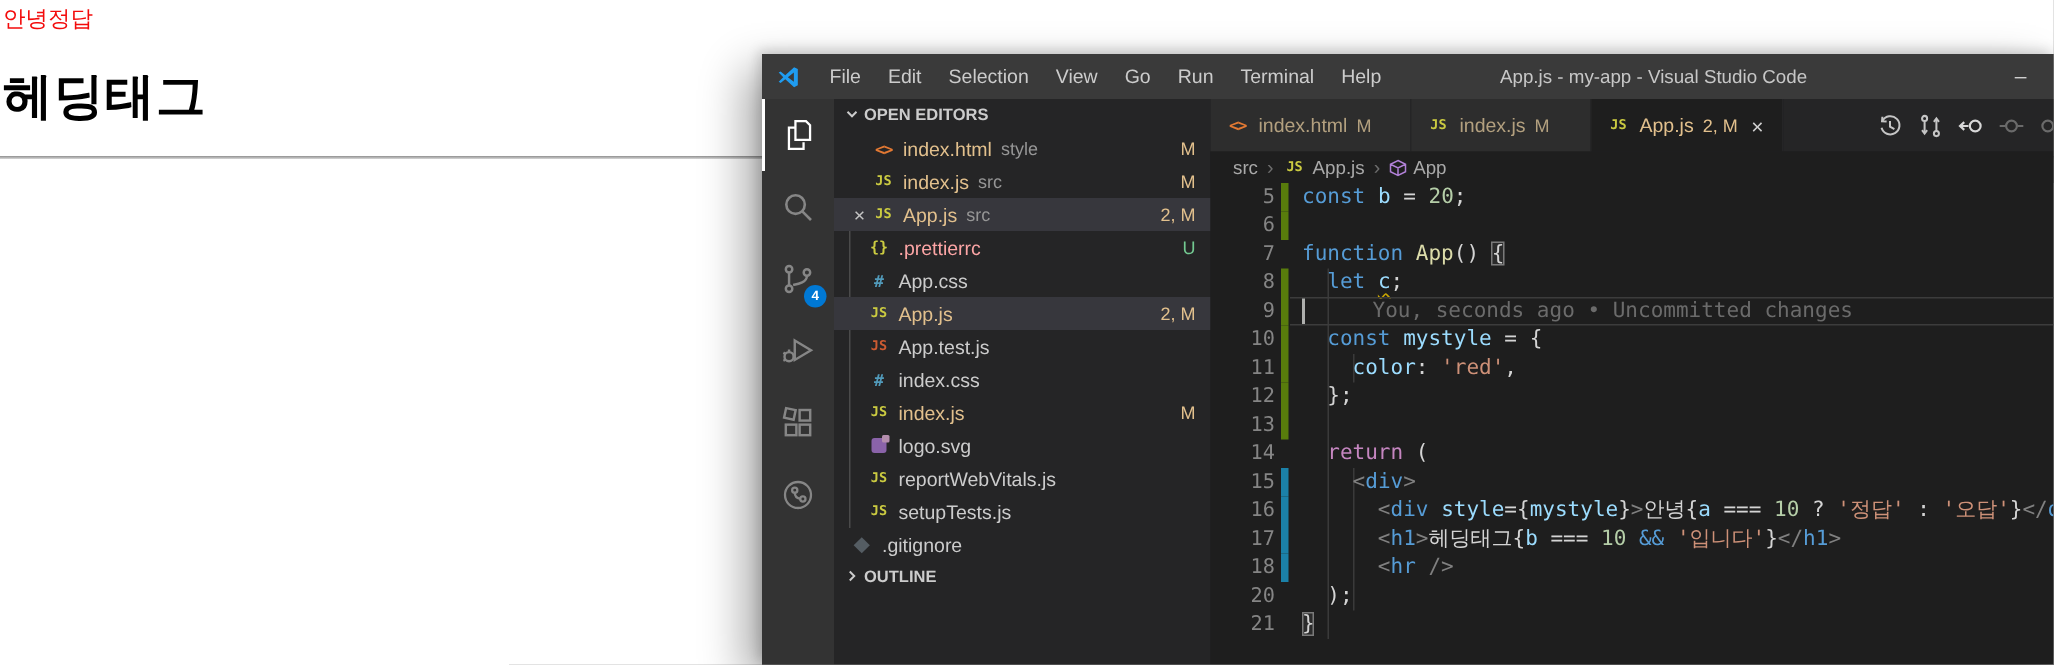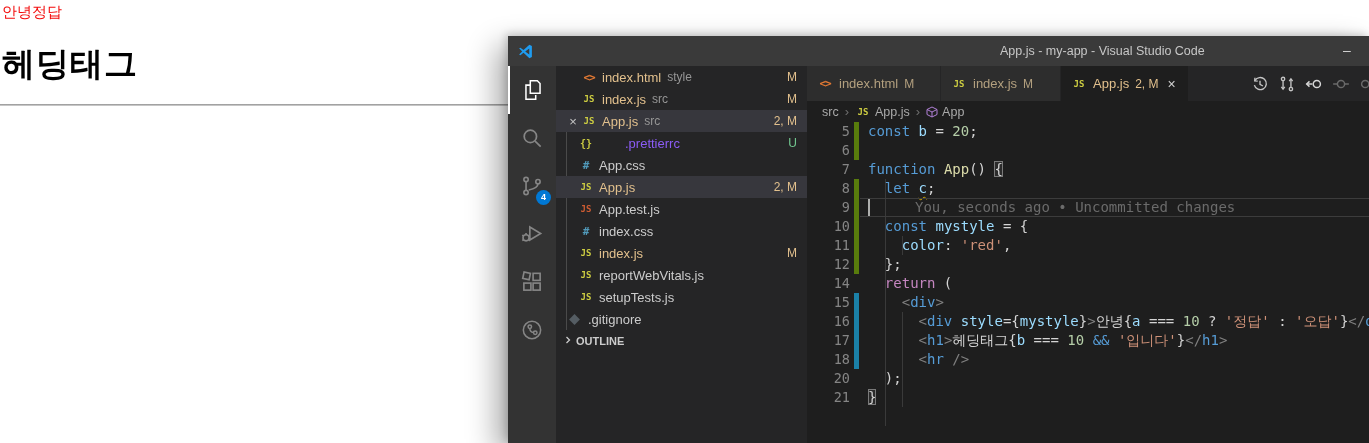--- a/index.html
+++ b/index.html
@@ -52,21 +52,21 @@
   .ficon.js { color:#cbcb41; }
   .ficon.jstest { color:#cc5b32; }
   .ficon.css { color:#519aba; font-size:11px; }
   .ficon.json { color:#cbcb41; font-size:10px; }
   .chip { width:10px; height:10px; margin:0 8px 0 3px; flex:none; position:relative; }
   .chip.svgimg { background:#8a63a9; border-radius:2px; }
   .chip.svgimg::after { content:""; position:absolute; right:-2px; top:-2px; width:5px; height:5px; background:#b48ead; border-radius:1px; }
   .chip.git { width:9px; height:9px; background:#555d63; transform:rotate(45deg) scale(.85); margin:0 9px 0 4px; }
   .fname { white-space:nowrap; }
   .fname.modified { color:#e2c08d; }
-  .fname.untracked { color:#8b5cf6;margin-left:26px; }
+  .fname.untracked { color:#fca5a5; }
   .fdesc { margin-left:6px; font-size:12px; color:#969696; }
   .fbadge { position:absolute; right:10px; font-size:12px; color:#e2c08d; }
   .fbadge.untracked { color:#73c991; }
   .indent-guide { position:absolute; left:10px; width:1px; background:#4a4a4a; }
 
   
   .editorgroup { position:absolute; left:299px; top:30px; right:0; bottom:0; background:#1e1e1e; }
   .tabbar { position:absolute; left:0; top:0; right:0; height:35px; background:#252526; display:flex; }
   .tab { height:35px; display:flex; align-items:center; padding:0 10px; background:#2d2d2d;
          border-right:1px solid #252526; font-size:13px; color:#b3a07f; flex:none; }
@@ -110,20 +110,30 @@
   <div class="wp-heading">헤딩태그</div>
   <div class="wp-hr"></div>
 </div>
 
 <div class="vscode">
 
   <div class="titlebar">
     <svg class="vs-logo" viewBox="0 0 24 24">
       <path d="M17.5 2.5 L9.2 10 L4.8 6.6 L3 7.5 L7.3 11.9 L3 16.3 L4.8 17.3 L9.2 13.9 L17.5 21.4 L21 19.6 V4.3 Z M17.3 7.6 v8.7 L11.6 12 Z" fill="#1f9cf0"></path>
     </svg>
+    <div id="menus" style="display: flex;">
+        <span class="menu-item">File</span>
+        <span class="menu-item">Edit</span>
+        <span class="menu-item">Selection</span>
+        <span class="menu-item">View</span>
+        <span class="menu-item">Go</span>
+        <span class="menu-item">Run</span>
+        <span class="menu-item">Terminal</span>
+        <span class="menu-item">Help</span>
+      </div>
     <div class="window-title">App.js - my-app - Visual Studio Code</div>
     <div class="min-btn">–</div>
   </div>
 
   <div class="activitybar">
     <div class="act-slot active">
       <svg viewBox="0 0 24 24" fill="none" stroke="#ffffff" stroke-width="1.4">
         <path d="M9.5 3.5 h6.5 l2.5 2.5 v9 h-9 z"></path>
           <path d="M9.5 7.5 h-4 v13 h9 v-4"></path>
       </svg>
@@ -163,20 +173,28 @@
       <svg viewBox="0 0 24 24" fill="none" stroke="#868686" stroke-width="1.4">
         <circle cx="12" cy="12" r="8"></circle>
           <circle cx="10" cy="9" r="1.6"></circle>
           <circle cx="15" cy="14.5" r="1.6"></circle>
         <path d="M10 10.6 c0 2.6 1.6 3.4 3.4 3.8"></path>
       </svg>
     </div>
   </div>
 
   <div class="sidebar">
+    <div class="sb-section">
+      <span class="chev">
+        <svg width="10" height="10" viewBox="0 0 10 10" fill="none" stroke="#cccccc" stroke-width="1.3">
+            <path d="M2 3.5 L5 6.5 L8 3.5"></path>
+          </svg>
+      </span>
+      <span>OPEN EDITORS</span>
+    </div>
     <div id="open-editors">
         <div class="row">
           <span class="oe-pad"></span>
           <span class="ficon html">&lt;&gt;</span>
           <span class="fname modified">index.html</span>
           <span class="fdesc">style</span>
           <span class="fbadge">M</span>
         </div>
         <div class="row">
           <span class="oe-pad"></span>
@@ -214,20 +232,24 @@
           <span class="fname ">App.test.js</span>
         </div>
         <div class="row" style="padding-left: 22px;">
           <span class="ficon css">#</span>
           <span class="fname ">index.css</span>
         </div>
         <div class="row" style="padding-left: 22px;">
           <span class="ficon js">JS</span>
           <span class="fname modified">index.js</span>
           <span class="fbadge ">M</span>
+        </div>
+        <div class="row" style="padding-left: 22px;">
+          <span class="chip svgimg"></span>
+          <span class="fname ">logo.svg</span>
         </div>
         <div class="row" style="padding-left: 22px;">
           <span class="ficon js">JS</span>
           <span class="fname ">reportWebVitals.js</span>
         </div>
         <div class="row" style="padding-left: 22px;">
           <span class="ficon js">JS</span>
           <span class="fname ">setupTests.js</span>
         </div>
         <div class="row" style="padding-left: 10px;">
@@ -319,20 +341,21 @@
       <div class="iguide ig2"></div>
       <div class="iguide ig3"></div>
     <div class="code-line"><span class="ln" style="color: rgb(133, 133, 133);">5</span><span class="gut added"></span><span class="txt"><span class="tok" style="color: rgb(86, 156, 214);">const</span><span class="tok" style="color: rgb(212, 212, 212);"> </span><span class="tok" style="color: rgb(156, 220, 254);">b</span><span class="tok" style="color: rgb(212, 212, 212);"> = </span><span class="tok" style="color: rgb(181, 206, 168);">20</span><span class="tok" style="color: rgb(212, 212, 212);">;</span></span></div>
         <div class="code-line"><span class="ln" style="color: rgb(133, 133, 133);">6</span><span class="gut added"></span><span class="txt"></span></div>
         <div class="code-line"><span class="ln" style="color: rgb(133, 133, 133);">7</span><span class="txt"><span class="tok" style="color: rgb(86, 156, 214);">function</span><span class="tok" style="color: rgb(212, 212, 212);"> </span><span class="tok" style="color: rgb(220, 220, 170);">App</span><span class="tok" style="color: rgb(212, 212, 212);">() </span><span class="tok box" style="color: rgb(212, 212, 212);">{</span></span></div>
         <div class="code-line"><span class="ln" style="color: rgb(133, 133, 133);">8</span><span class="gut added"></span><span class="txt"><span class="tok" style="color: rgb(212, 212, 212);">  </span><span class="tok" style="color: rgb(86, 156, 214);">let</span><span class="tok" style="color: rgb(212, 212, 212);"> </span><span class="tok squiggle" style="color: rgb(156, 220, 254);">c</span><span class="tok" style="color: rgb(212, 212, 212);">;</span></span></div>
         <div class="code-line current"><div class="line-hl"></div><span class="ln" style="color: rgb(133, 133, 133);">9</span><span class="gut added"></span><span class="txt"></span><span class="cursor"></span><span class="ghost" style="color: rgb(107, 107, 107);">You, seconds ago • Uncommitted changes</span></div>
         <div class="code-line"><span class="ln" style="color: rgb(133, 133, 133);">10</span><span class="gut added"></span><span class="txt"><span class="tok" style="color: rgb(212, 212, 212);">  </span><span class="tok" style="color: rgb(86, 156, 214);">const</span><span class="tok" style="color: rgb(212, 212, 212);"> </span><span class="tok" style="color: rgb(156, 220, 254);">mystyle</span><span class="tok" style="color: rgb(212, 212, 212);"> = {</span></span></div>
         <div class="code-line"><span class="ln" style="color: rgb(133, 133, 133);">11</span><span class="gut added"></span><span class="txt"><span class="tok" style="color: rgb(212, 212, 212);">    </span><span class="tok" style="color: rgb(156, 220, 254);">color</span><span class="tok" style="color: rgb(212, 212, 212);">: </span><span class="tok" style="color: rgb(206, 145, 120);">'red'</span><span class="tok" style="color: rgb(212, 212, 212);">,</span></span></div>
         <div class="code-line"><span class="ln" style="color: rgb(133, 133, 133);">12</span><span class="gut added"></span><span class="txt"><span class="tok" style="color: rgb(212, 212, 212);">  };</span></span></div>
+        <div class="code-line"><span class="ln" style="color: rgb(133, 133, 133);">13</span><span class="gut added"></span><span class="txt"></span></div>
         <div class="code-line"><span class="ln" style="color: rgb(133, 133, 133);">14</span><span class="txt"><span class="tok" style="color: rgb(212, 212, 212);">  </span><span class="tok" style="color: rgb(197, 134, 192);">return</span><span class="tok" style="color: rgb(212, 212, 212);"> (</span></span></div>
         <div class="code-line"><span class="ln" style="color: rgb(133, 133, 133);">15</span><span class="gut modified"></span><span class="txt"><span class="tok" style="color: rgb(212, 212, 212);">    </span><span class="tok" style="color: rgb(128, 128, 128);">&lt;</span><span class="tok" style="color: rgb(86, 156, 214);">div</span><span class="tok" style="color: rgb(128, 128, 128);">&gt;</span></span></div>
         <div class="code-line"><span class="ln" style="color: rgb(133, 133, 133);">16</span><span class="gut modified"></span><span class="txt"><span class="tok" style="color: rgb(212, 212, 212);">      </span><span class="tok" style="color: rgb(128, 128, 128);">&lt;</span><span class="tok" style="color: rgb(86, 156, 214);">div</span><span class="tok" style="color: rgb(212, 212, 212);"> </span><span class="tok" style="color: rgb(156, 220, 254);">style</span><span class="tok" style="color: rgb(212, 212, 212);">=</span><span class="tok" style="color: rgb(212, 212, 212);">{</span><span class="tok" style="color: rgb(156, 220, 254);">mystyle</span><span class="tok" style="color: rgb(212, 212, 212);">}</span><span class="tok" style="color: rgb(128, 128, 128);">&gt;</span><span class="tok" style="color: rgb(212, 212, 212);">안녕</span><span class="tok" style="color: rgb(212, 212, 212);">{</span><span class="tok" style="color: rgb(156, 220, 254);">a</span><span class="tok" style="color: rgb(212, 212, 212);"> === </span><span class="tok" style="color: rgb(181, 206, 168);">10</span><span class="tok" style="color: rgb(212, 212, 212);"> ? </span><span class="tok" style="color: rgb(206, 145, 120);">'정답'</span><span class="tok" style="color: rgb(212, 212, 212);"> : </span><span class="tok" style="color: rgb(206, 145, 120);">'오답'</span><span class="tok" style="color: rgb(212, 212, 212);">}</span><span class="tok" style="color: rgb(128, 128, 128);">&lt;/</span><span class="tok" style="color: rgb(86, 156, 214);">div</span></span></div>
         <div class="code-line"><span class="ln" style="color: rgb(133, 133, 133);">17</span><span class="gut modified"></span><span class="txt"><span class="tok" style="color: rgb(212, 212, 212);">      </span><span class="tok" style="color: rgb(128, 128, 128);">&lt;</span><span class="tok" style="color: rgb(86, 156, 214);">h1</span><span class="tok" style="color: rgb(128, 128, 128);">&gt;</span><span class="tok" style="color: rgb(212, 212, 212);">헤딩태그</span><span class="tok" style="color: rgb(212, 212, 212);">{</span><span class="tok" style="color: rgb(156, 220, 254);">b</span><span class="tok" style="color: rgb(212, 212, 212);"> === </span><span class="tok" style="color: rgb(181, 206, 168);">10</span><span class="tok" style="color: rgb(86, 156, 214);"> &amp;&amp; </span><span class="tok" style="color: rgb(206, 145, 120);">'입니다'</span><span class="tok" style="color: rgb(212, 212, 212);">}</span><span class="tok" style="color: rgb(128, 128, 128);">&lt;/</span><span class="tok" style="color: rgb(86, 156, 214);">h1</span><span class="tok" style="color: rgb(128, 128, 128);">&gt;</span></span></div>
         <div class="code-line"><span class="ln" style="color: rgb(133, 133, 133);">18</span><span class="gut modified"></span><span class="txt"><span class="tok" style="color: rgb(212, 212, 212);">      </span><span class="tok" style="color: rgb(128, 128, 128);">&lt;</span><span class="tok" style="color: rgb(86, 156, 214);">hr</span><span class="tok" style="color: rgb(212, 212, 212);"> </span><span class="tok" style="color: rgb(128, 128, 128);">/&gt;</span></span></div>
         <div class="code-line"><span class="ln" style="color: rgb(133, 133, 133);">20</span><span class="txt"><span class="tok" style="color: rgb(212, 212, 212);">  );</span></span></div>
         <div class="code-line"><span class="ln" style="color: rgb(133, 133, 133);">21</span><span class="txt"><span class="tok box" style="color: rgb(212, 212, 212);">}</span></span></div>
       </div>
   </div>
 </div>

